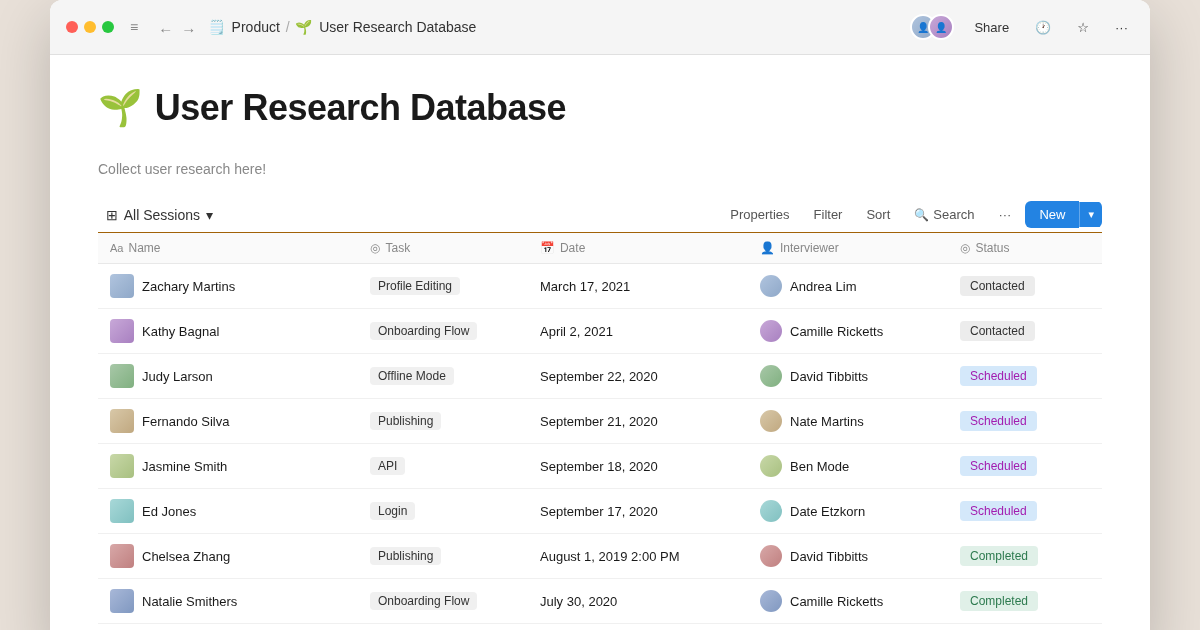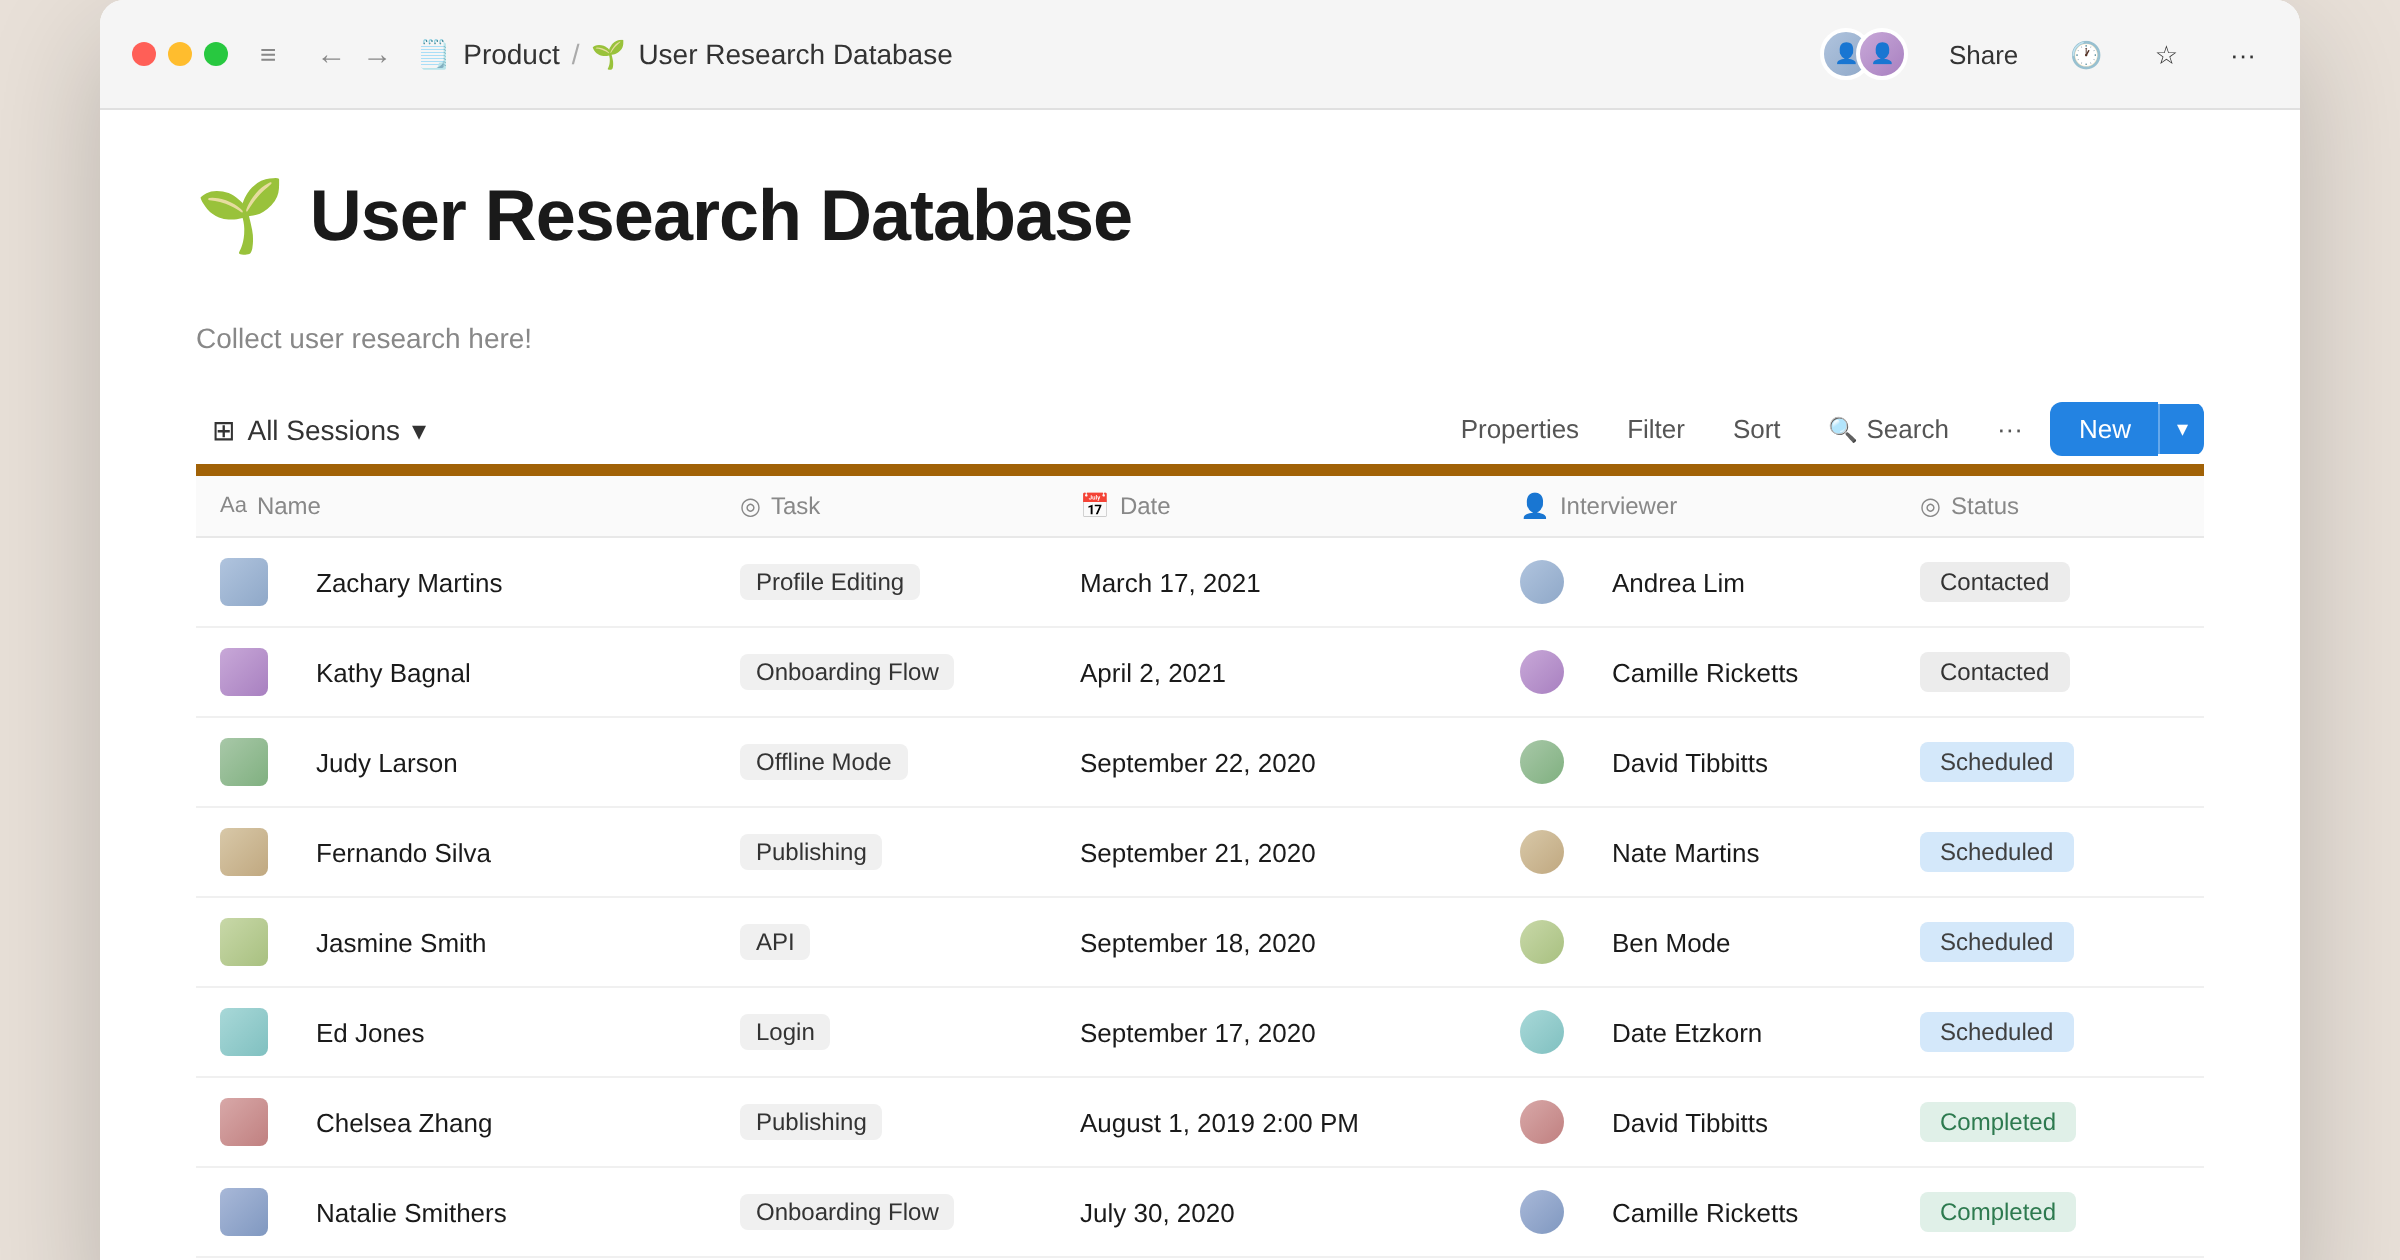--- a/index.html
+++ b/index.html
@@ -159,21 +159,21 @@
     .new-btn-chevron {
       background: #2383e2;
       color: #fff;
       padding: 6px 8px;
       cursor: pointer;
       border-left: 1px solid rgba(255,255,255,0.3);
       font-size: 11px;
     }
     .table-container {
       width: 100%;
-      border-top: 6px solid #a16207;
+      border-top: 1px solid #a16207;
     }
     .table-header {
       display: grid;
       grid-template-columns: 260px 170px 220px 200px 160px;
       border-bottom: 1px solid #e8e8e8;
       background: #fafafa;
     }
     .th {
       padding: 8px 12px;
       font-size: 12px;
@@ -189,21 +189,21 @@
       grid-template-columns: 260px 170px 220px 200px 160px;
       border-bottom: 1px solid #f0f0f0;
       transition: background 0.1s;
     }
     .td {
       padding: 10px 12px;
       font-size: 13px;
       color: #1a1a1a;
       display: flex;
       align-items: center;
-      gap: 24px;
+      gap: 8px;
     }
     .person-avatar {
       width: 24px;
       height: 24px;
       border-radius: 4px;
       background: #ddd;
       flex-shrink: 0;
       overflow: hidden;
       display: flex;
       align-items: center;
@@ -220,21 +220,21 @@
     }
     .status-badge {
       display: inline-block;
       padding: 3px 10px;
       border-radius: 4px;
       font-size: 12px;
       font-weight: 400;
       text-align: center;
     }
     .status-contacted { background: #ececec; color: #333; }
-    .status-scheduled { background: #d4e8fa; color: #404040; }
+    .status-scheduled { background: #d4e8fa; color: #a21caf; }
     .status-completed { background: #e0f0e8; color: #2d7a4f; }
     .interviewer-avatar {
       width: 22px;
       height: 22px;
       border-radius: 50%;
       background: #ddd;
       flex-shrink: 0;
       overflow: hidden;
       display: flex;
       align-items: center;

